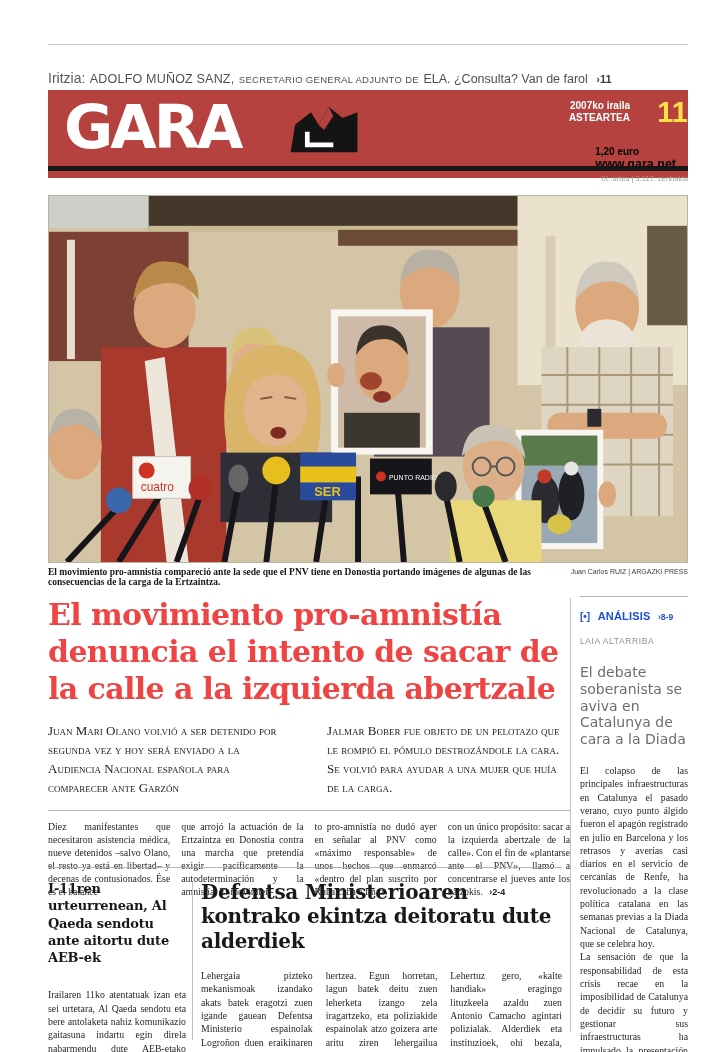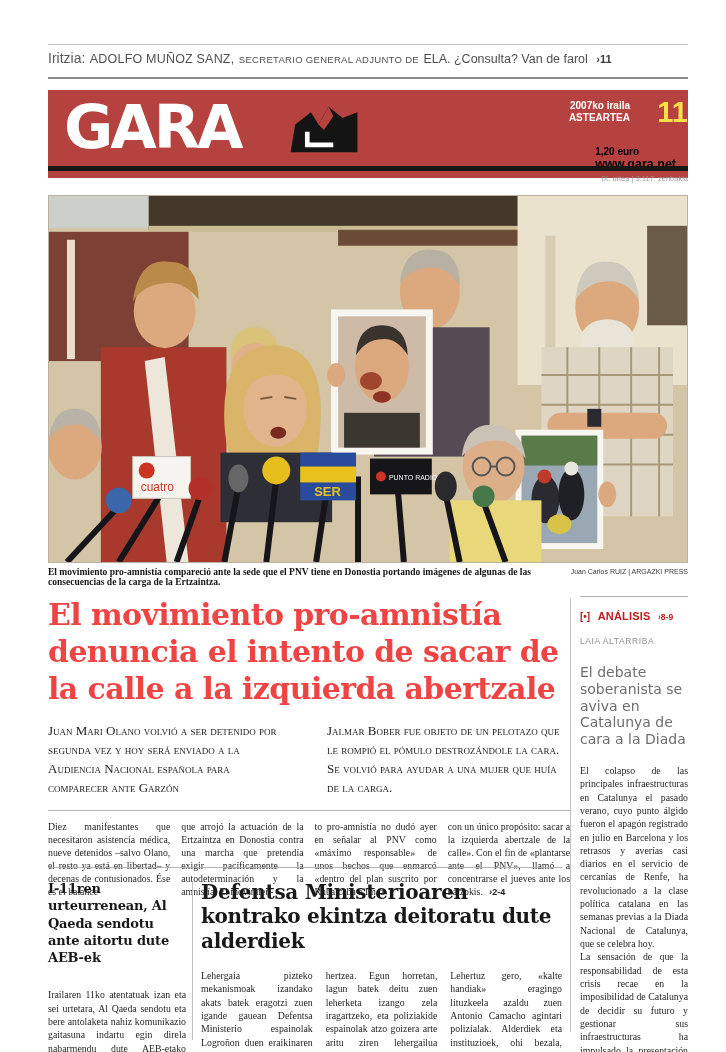--- a/index.html
+++ b/index.html
@@ -1,20 +1,20 @@
 <!DOCTYPE html>
 <html><head>
 <meta charset="utf-8">
 <style>
   html,body{margin:0;padding:0;background:#e9e9e9;}
   .page{position:relative;width:726px;height:1052px;background:#ffffff;margin:0 auto;overflow:hidden;
         font-family:"Liberation Sans",sans-serif;}
   
   .topstrip{position:absolute;left:48px;width:640px;top:44px;border-top:1px solid #c6c6c6;
-            border-bottom:2px solid #8c8c8c;padding:4px 0 10px 0;color:#4f4f4f;white-space:nowrap;}
+            border-bottom:2px solid #8c8c8c;padding:24px 0 10px 0;color:#4f4f4f;white-space:nowrap;}
   .topstrip .sec{font-size:14px;color:#5a5a5a;}
   .topstrip .name{font-size:12.5px;letter-spacing:.2px;}
   .topstrip .role{font-size:9.5px;letter-spacing:.3px;}
   .topstrip .titl{font-size:12.5px;}
   .topstrip .jump{font-size:11px;font-weight:bold;color:#3c3c3c;}
   
   .masthead{position:absolute;left:48px;width:640px;top:90px;height:88px;background:#b5423f;}
   .masthead .logo{position:absolute;left:16px;top:-2px;font-family:"DejaVu Sans",sans-serif;
       font-weight:bold;font-size:60px;line-height:78px;color:#ffffff;letter-spacing:-3px;}
   .masthead .logoglyph{position:absolute;left:238px;top:14px;}
@@ -44,21 +44,21 @@
   .bodycols{display:flex;gap:11px;margin-top:9px;}
   .bcol{flex:1;font-family:"Liberation Serif",serif;font-size:9.8px;line-height:1.33;
         text-align:justify;color:#1f1f1f;}
   .jump{font-family:"Liberation Sans",sans-serif;font-weight:bold;font-size:9px;color:#1a1a1a;
         margin-left:4px;white-space:nowrap;}
   .lead-bottomrule{position:absolute;left:48px;top:867px;width:514px;border-top:1px solid #b5b5b5;}
   
   .vdiv-side{position:absolute;left:570px;top:598px;height:434px;border-left:1px solid #c2c2c2;}
   .sidebar{position:absolute;left:580px;top:596px;width:108px;}
   .sidebar .rule{border-top:1px solid #b5b5b5;}
-  .kicker{margin-top:9px;color:#b91c1c;}
+  .kicker{margin-top:9px;color:#1d4ed8;}
   .kicker .icn{font-weight:bold;font-size:10px;}
   .kicker .lbl{font-weight:bold;font-size:11px;letter-spacing:.2px;margin-left:3px;}
   .kicker .pg{font-weight:bold;font-size:8.5px;margin-left:3px;}
   .byline{margin-top:12px;font-size:8.5px;letter-spacing:.6px;color:#8f8f8f;}
   .an-title{margin-top:18px;font-family:"DejaVu Sans",sans-serif;font-size:14px;line-height:1.2;
             color:#6e6e6e;}
   .an-body{margin-top:16px;font-family:"Liberation Serif",serif;font-size:9.8px;line-height:1.36;
            text-align:justify;color:#1f1f1f;}
   .an-body p{margin:0;}
   

